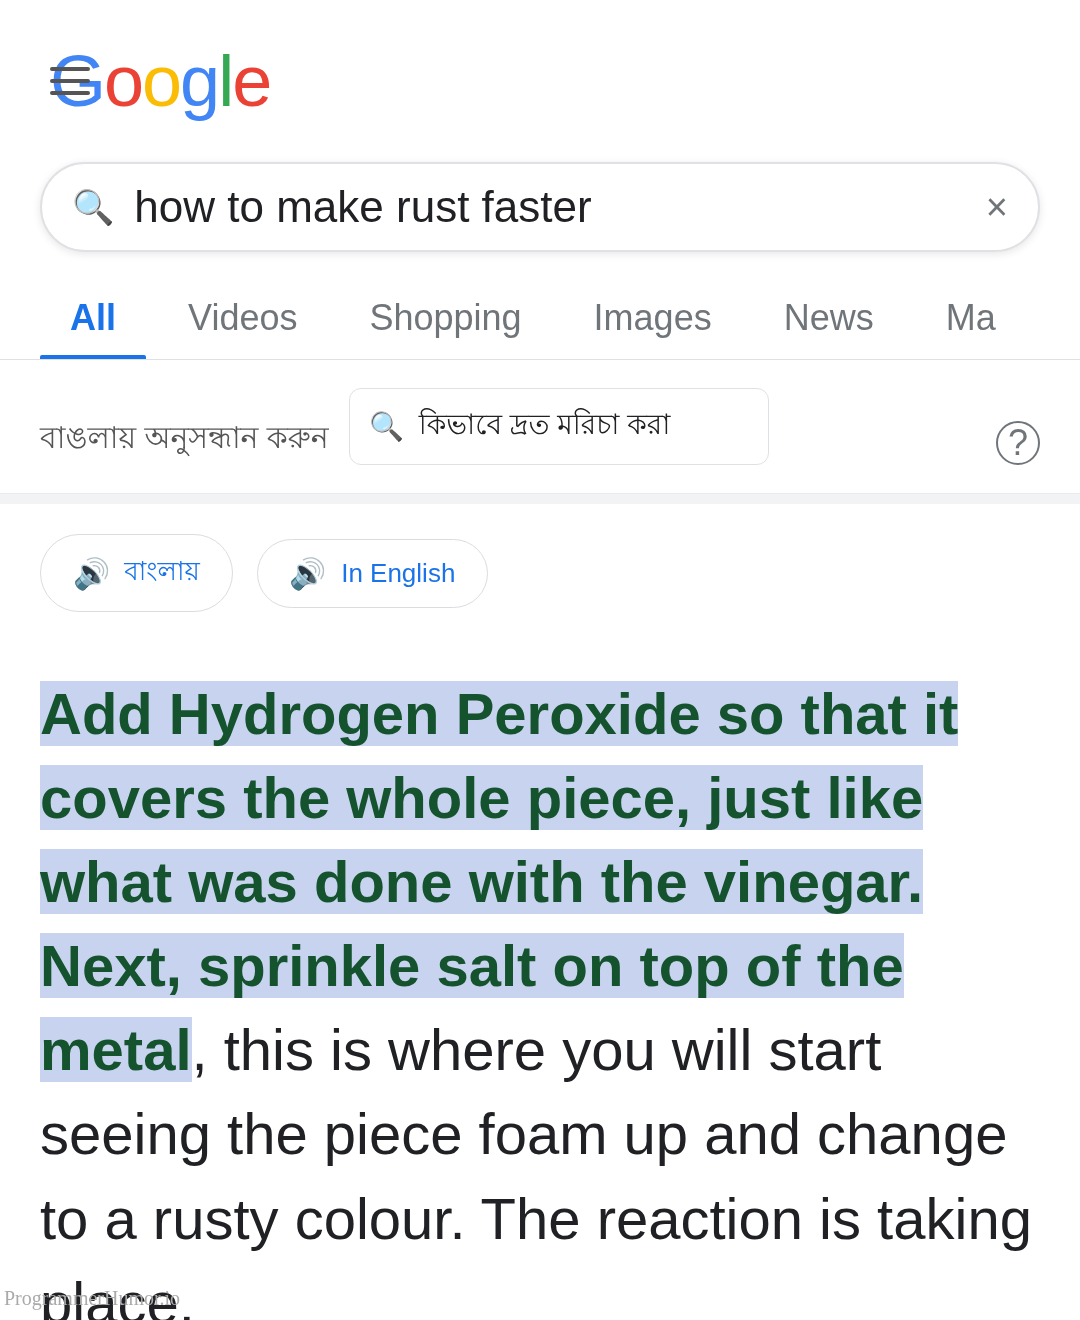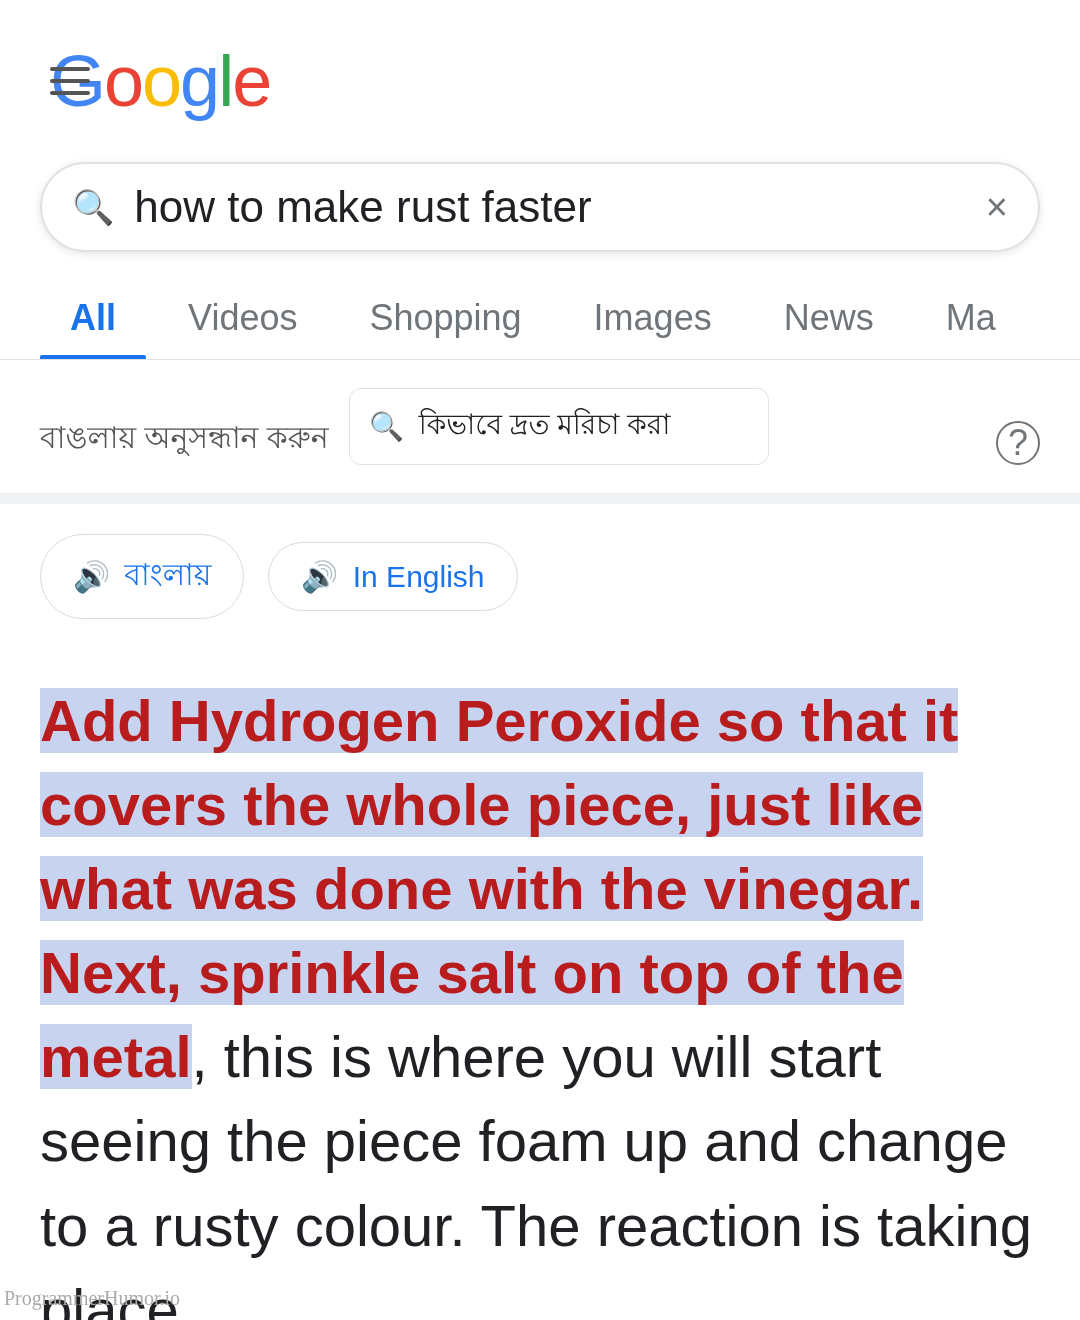--- a/index.html
+++ b/index.html
@@ -199,39 +199,39 @@
       cursor: pointer;
       background: #fff;
     }
 
     .audio-btn-icon {
       color: #1a73e8;
       font-size: 30px;
     }
 
     .audio-btn-label {
-      font-size: 30px;
+      font-size: 26px;
       color: #1a73e8;
       font-weight: 500;
     }
 
     
     .main-content {
       padding: 30px 40px 40px;
     }
 
     .result-text {
       font-size: 58px;
       line-height: 1.45;
       color: #202124;
     }
 
     .highlighted {
       background: #c8d3f0;
-      color: #b91c1c;
+      color: #14532d;
       font-weight: 700;
     }
 
     .normal-text {
       font-weight: 400;
       color: #202124;
     }
 
     
     .footer-watermark {

